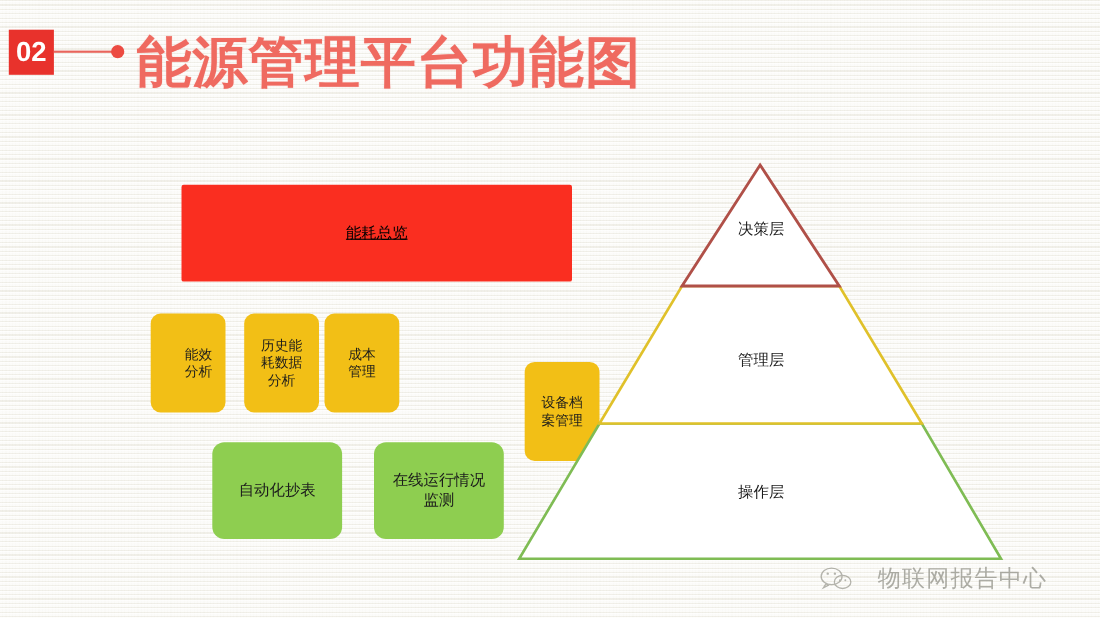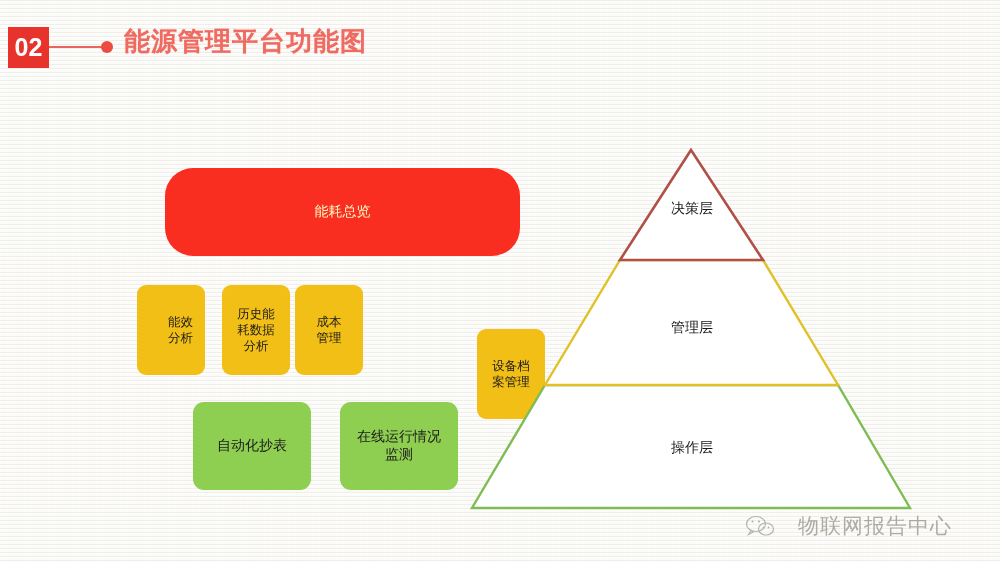--- a/index.html
+++ b/index.html
@@ -63,21 +63,21 @@
     top: 41px;
     width: 12px;
     height: 12px;
     border-radius: 50%;
     background: #ec4b42;
   }
   #page-title {
     position: absolute;
     left: 124px;
     top: 24px;
-    font-size: 26px;
+    font-size: 50px;
     font-weight: bold;
     color: #ef6a60;
     letter-spacing: 1px;
     white-space: nowrap;
     font-family: "DejaVu Sans", "Liberation Sans", sans-serif;
     text-shadow: 0 0 1px rgba(239,106,96,0.5);
   }
 
   
   .fn-box {
@@ -90,23 +90,24 @@
     line-height: 1.28;
     box-sizing: border-box;
     white-space: pre-line;
   }
   #box-overview {
     left: 165px;
     top: 168px;
     width: 355px;
     height: 88px;
     background: #fa2e20;
-    border-radius: 28px;
+    border-radius: 2px;
     font-size: 14px;
-    color: #fef9c3;
+    color: #000000;
+    text-decoration: underline;
   }
   .yellow-box {
     top: 285px;
     width: 68px;
     height: 90px;
     background: #f2bf16;
     border-radius: 9px;
     font-size: 12.5px;
   }
   .green-box {

